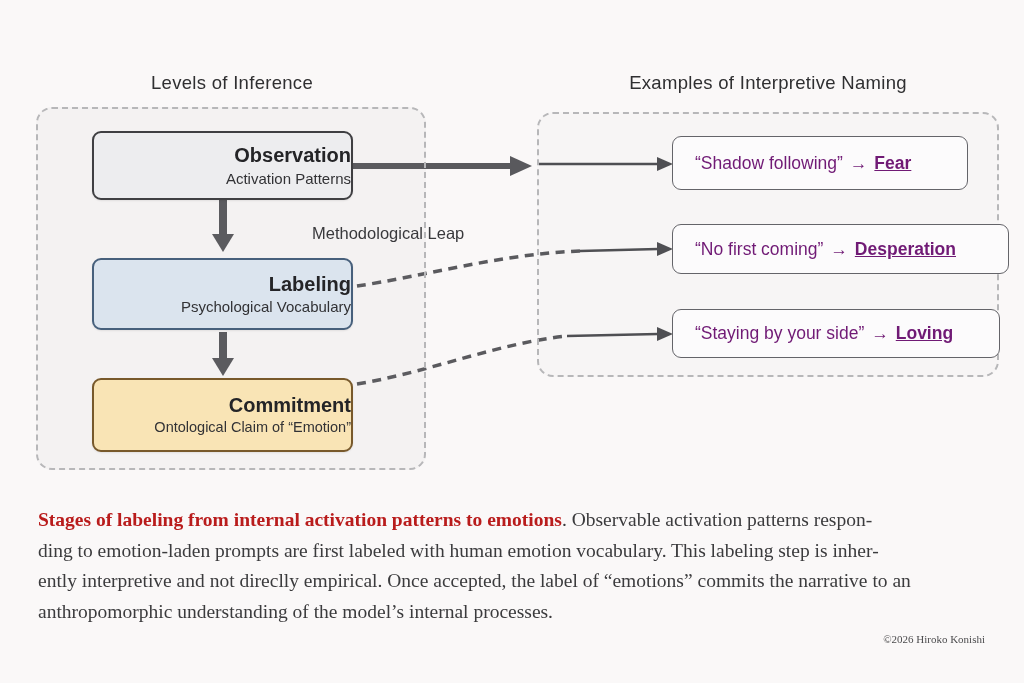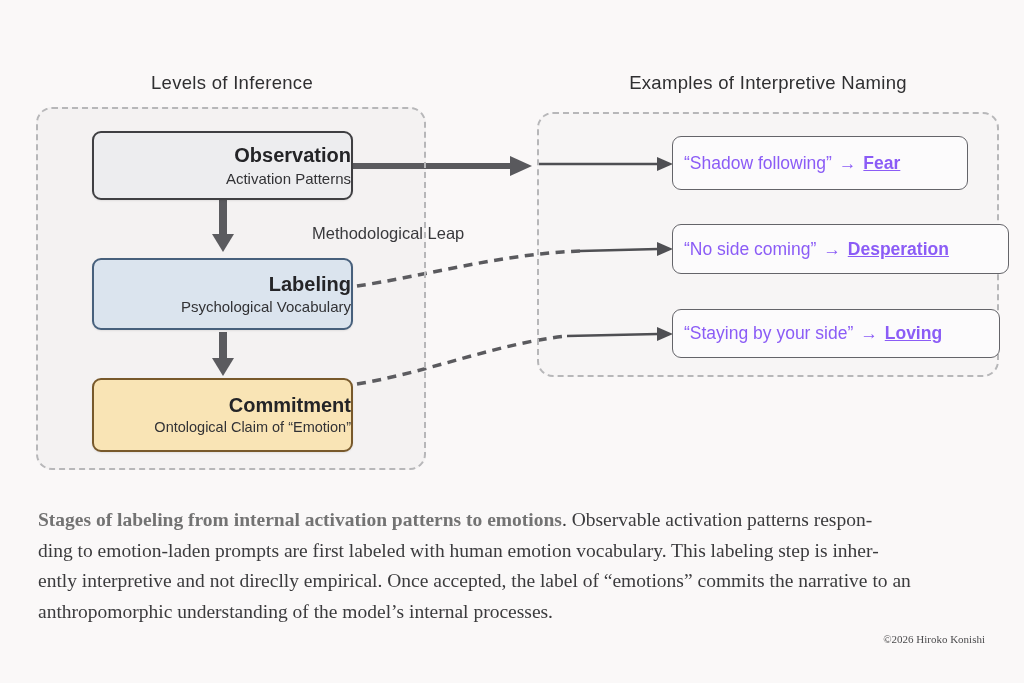--- a/index.html
+++ b/index.html
@@ -92,43 +92,43 @@
   }
 
   .example-box {
     position: absolute;
     box-sizing: border-box;
     border-radius: 9px;
     background: var(--example-fill, #fcfbfc);
     border: 1.5px solid var(--example-border, #646469);
     display: flex;
     align-items: center;
-    padding-left: 11px;
+    padding-left: 22px;
     gap: 7px;
     font-size: 17.5px;
-    color: #8b5cf6;
+    color: #701a75;
     white-space: nowrap;
     z-index: 3;
   }
   .example-1 { left: 672px; top: 136px; width: 296px; height: 54px; }
   .example-2 { left: 672px; top: 224px; width: 337px; height: 50px; }
   .example-3 { left: 672px; top: 309px; width: 328px; height: 49px; }
   .emotion-label { font-weight: 700; text-decoration: underline; }
 
   .caption {
     position: absolute;
     left: 38px;
     top: 505px;
     width: 960px;
     font-family: "Liberation Serif", serif;
     font-size: 19.5px;
     line-height: 30.5px;
     color: #3b3b3d;
   }
-  .caption-bold { font-weight: 700; color: #737373; }
+  .caption-bold { font-weight: 700; color: #b91c1c; }
 
   .credit {
     position: absolute;
     right: 39px;
     top: 633px;
     font-family: "Liberation Serif", serif;
     font-size: 11px;
     color: #4b4b4d;
   }
 </style>
@@ -186,21 +186,21 @@
   </div>
 
   <div class="leap-label">Methodological Leap</div>
 
   <div class="example-box example-1">
     <span>“Shadow following”</span>
     <span>→</span>
     <span class="emotion-label">Fear</span>
   </div>
   <div class="example-box example-2">
-    <span>“No side coming”</span>
+    <span>“No first coming”</span>
     <span>→</span>
     <span class="emotion-label">Desperation</span>
   </div>
   <div class="example-box example-3">
     <span>“Staying by your side”</span>
     <span>→</span>
     <span class="emotion-label">Loving</span>
   </div>
 
   <div class="caption">

